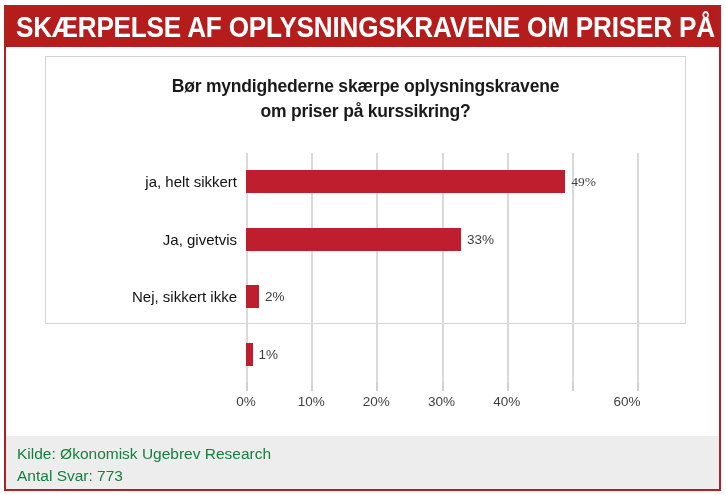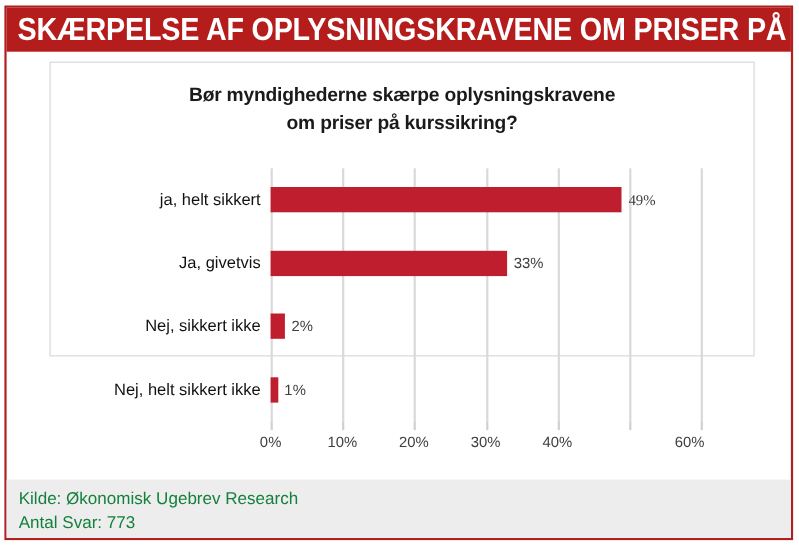--- a/index.html
+++ b/index.html
@@ -208,21 +208,20 @@
           <div class="cat-label">Ja, givetvis</div>
           <div class="bar" style="width: 215.05px; background: rgb(190, 30, 45);"></div>
           <div class="bar-value" style="left: 215.05px;">33%</div>
         </div>
         <div class="bar-row" style="top: 115px; height: 57.5px;">
           <div class="cat-label">Nej, sikkert ikke</div>
           <div class="bar" style="width: 13.0333px; background: rgb(190, 30, 45);"></div>
           <div class="bar-value" style="left: 13.0333px;">2%</div>
         </div>
         <div class="bar-row" style="top: 172.5px; height: 57.5px;">
-          <div class="cat-label">Nej, helt sikkert ikke</div>
           <div class="bar" style="width: 6.51667px; background: rgb(190, 30, 45);"></div>
           <div class="bar-value" style="left: 6.51667px;">1%</div>
         </div>
       </div>
 
   </div>
 
   <div class="footer">
     <div class="footer-line">Kilde: Økonomisk Ugebrev Research</div>
     <div class="footer-line">Antal Svar: 773</div>

